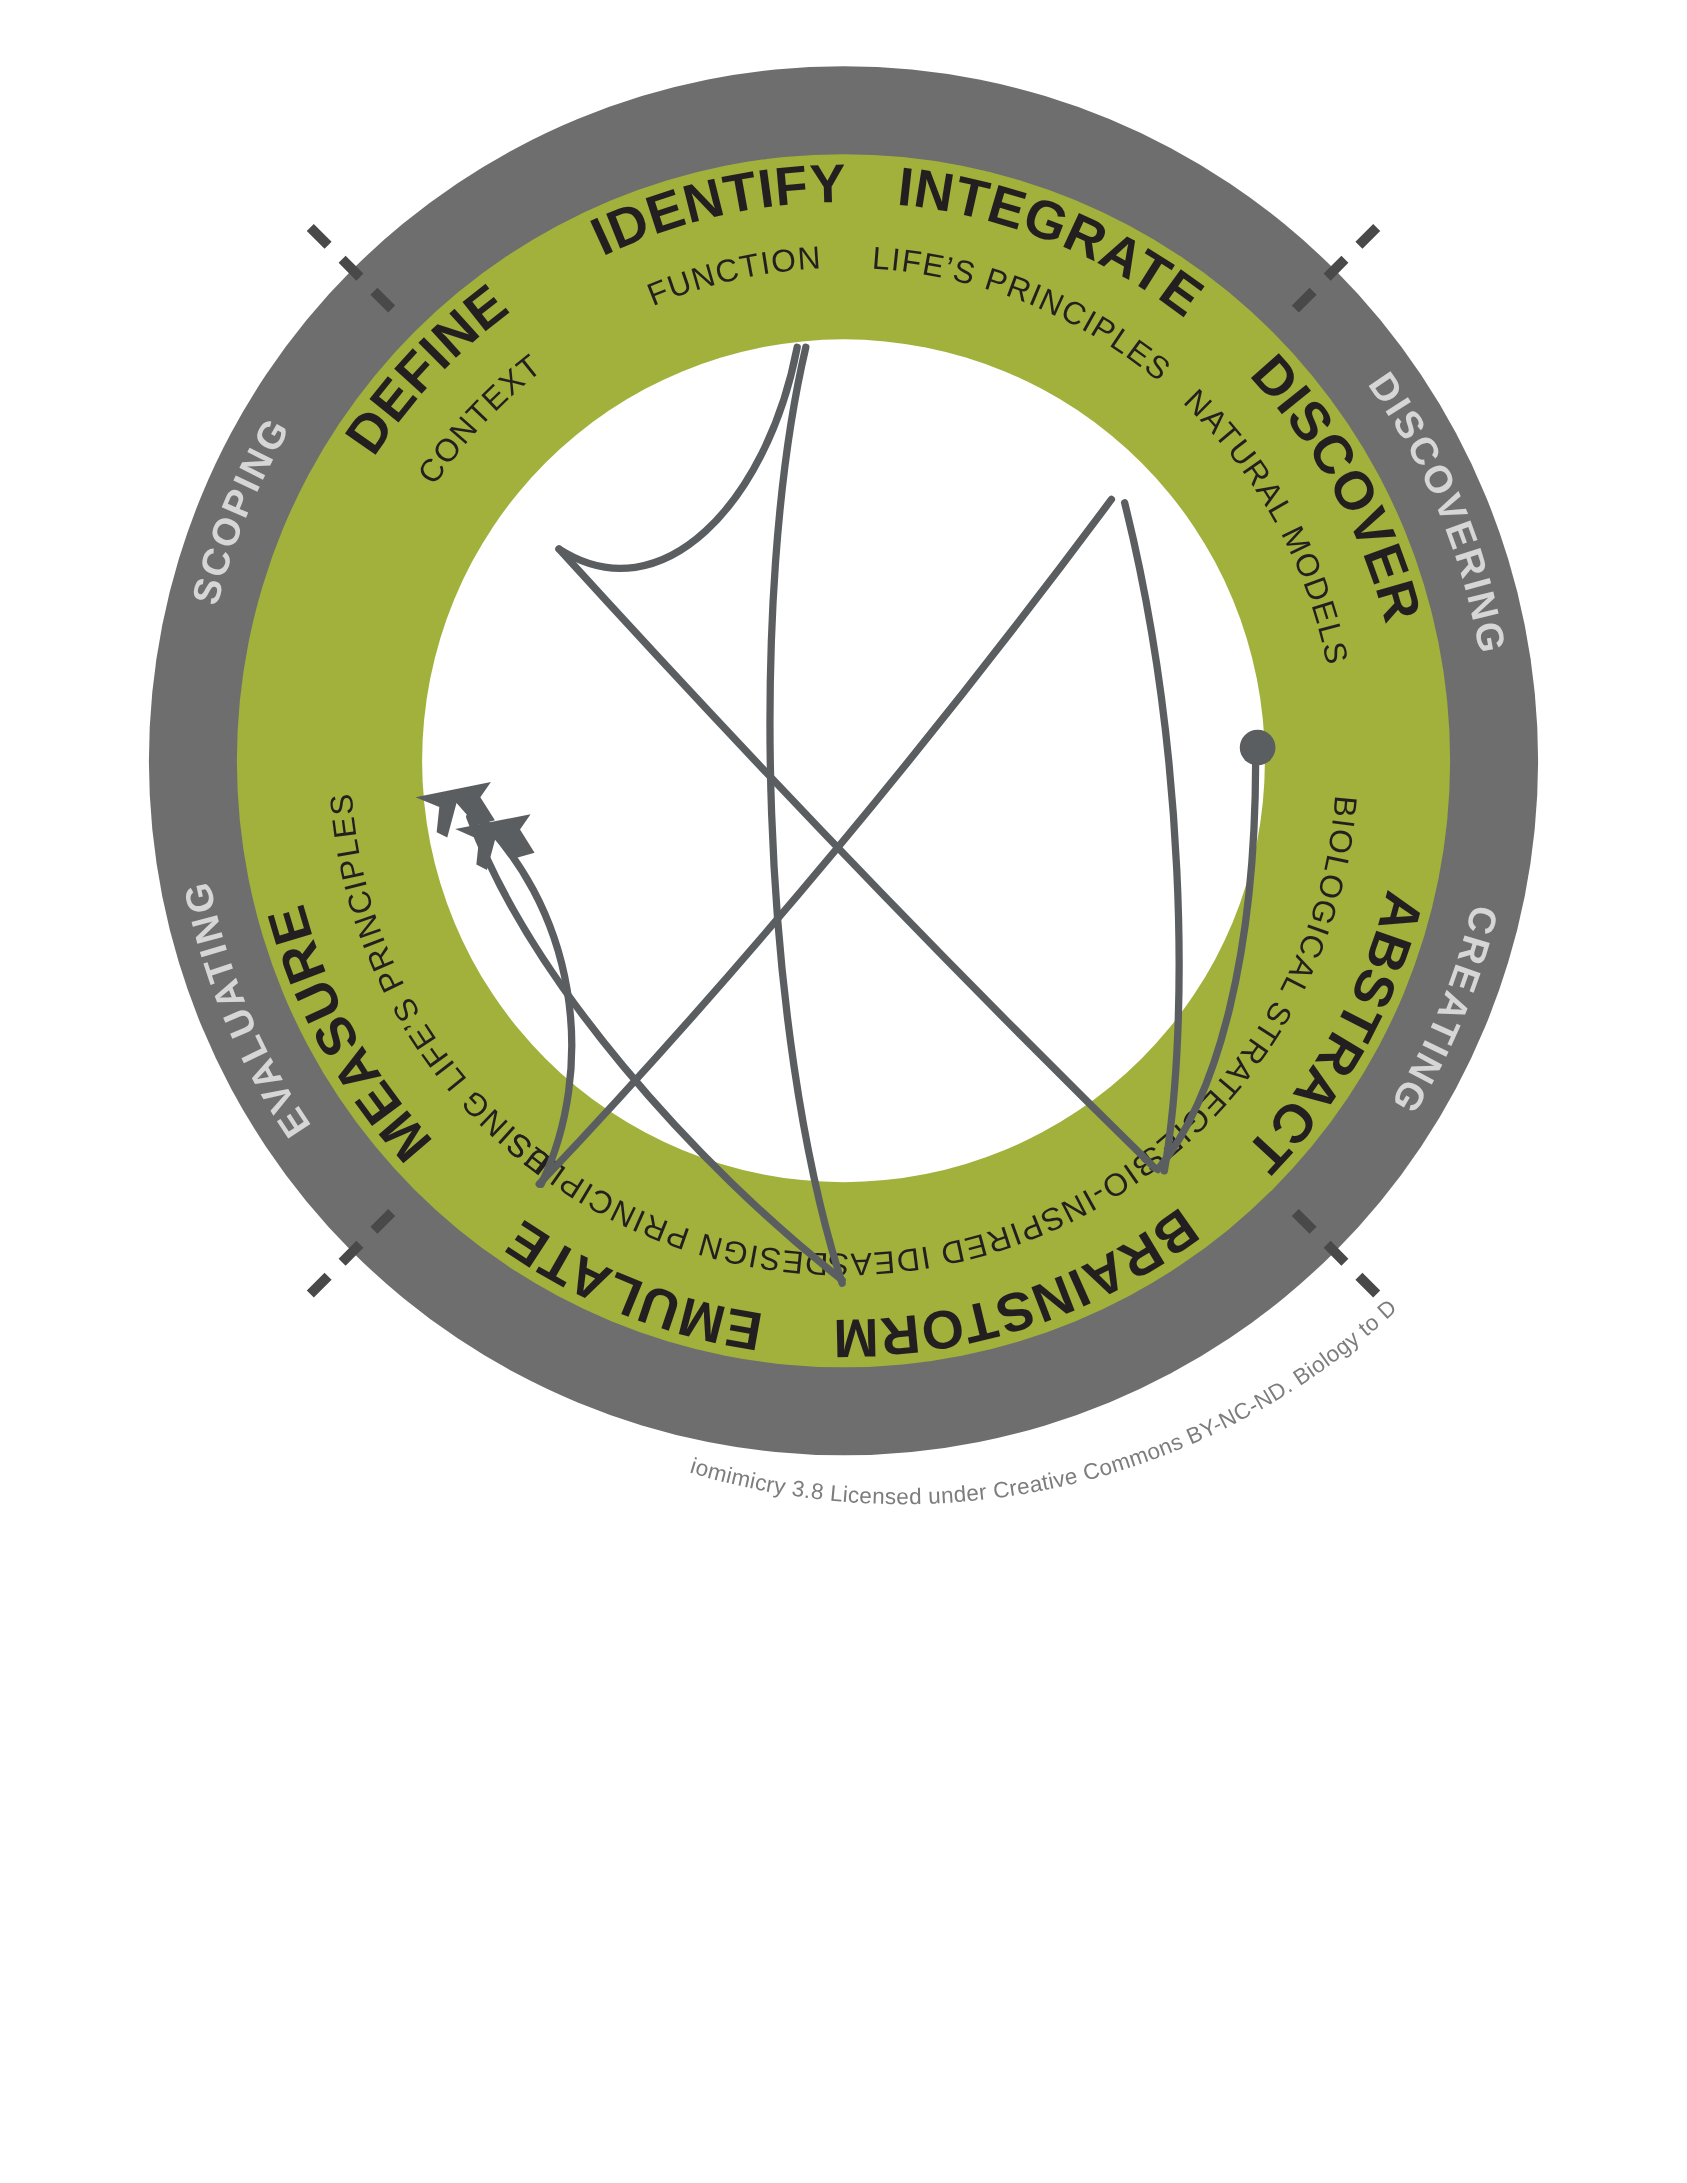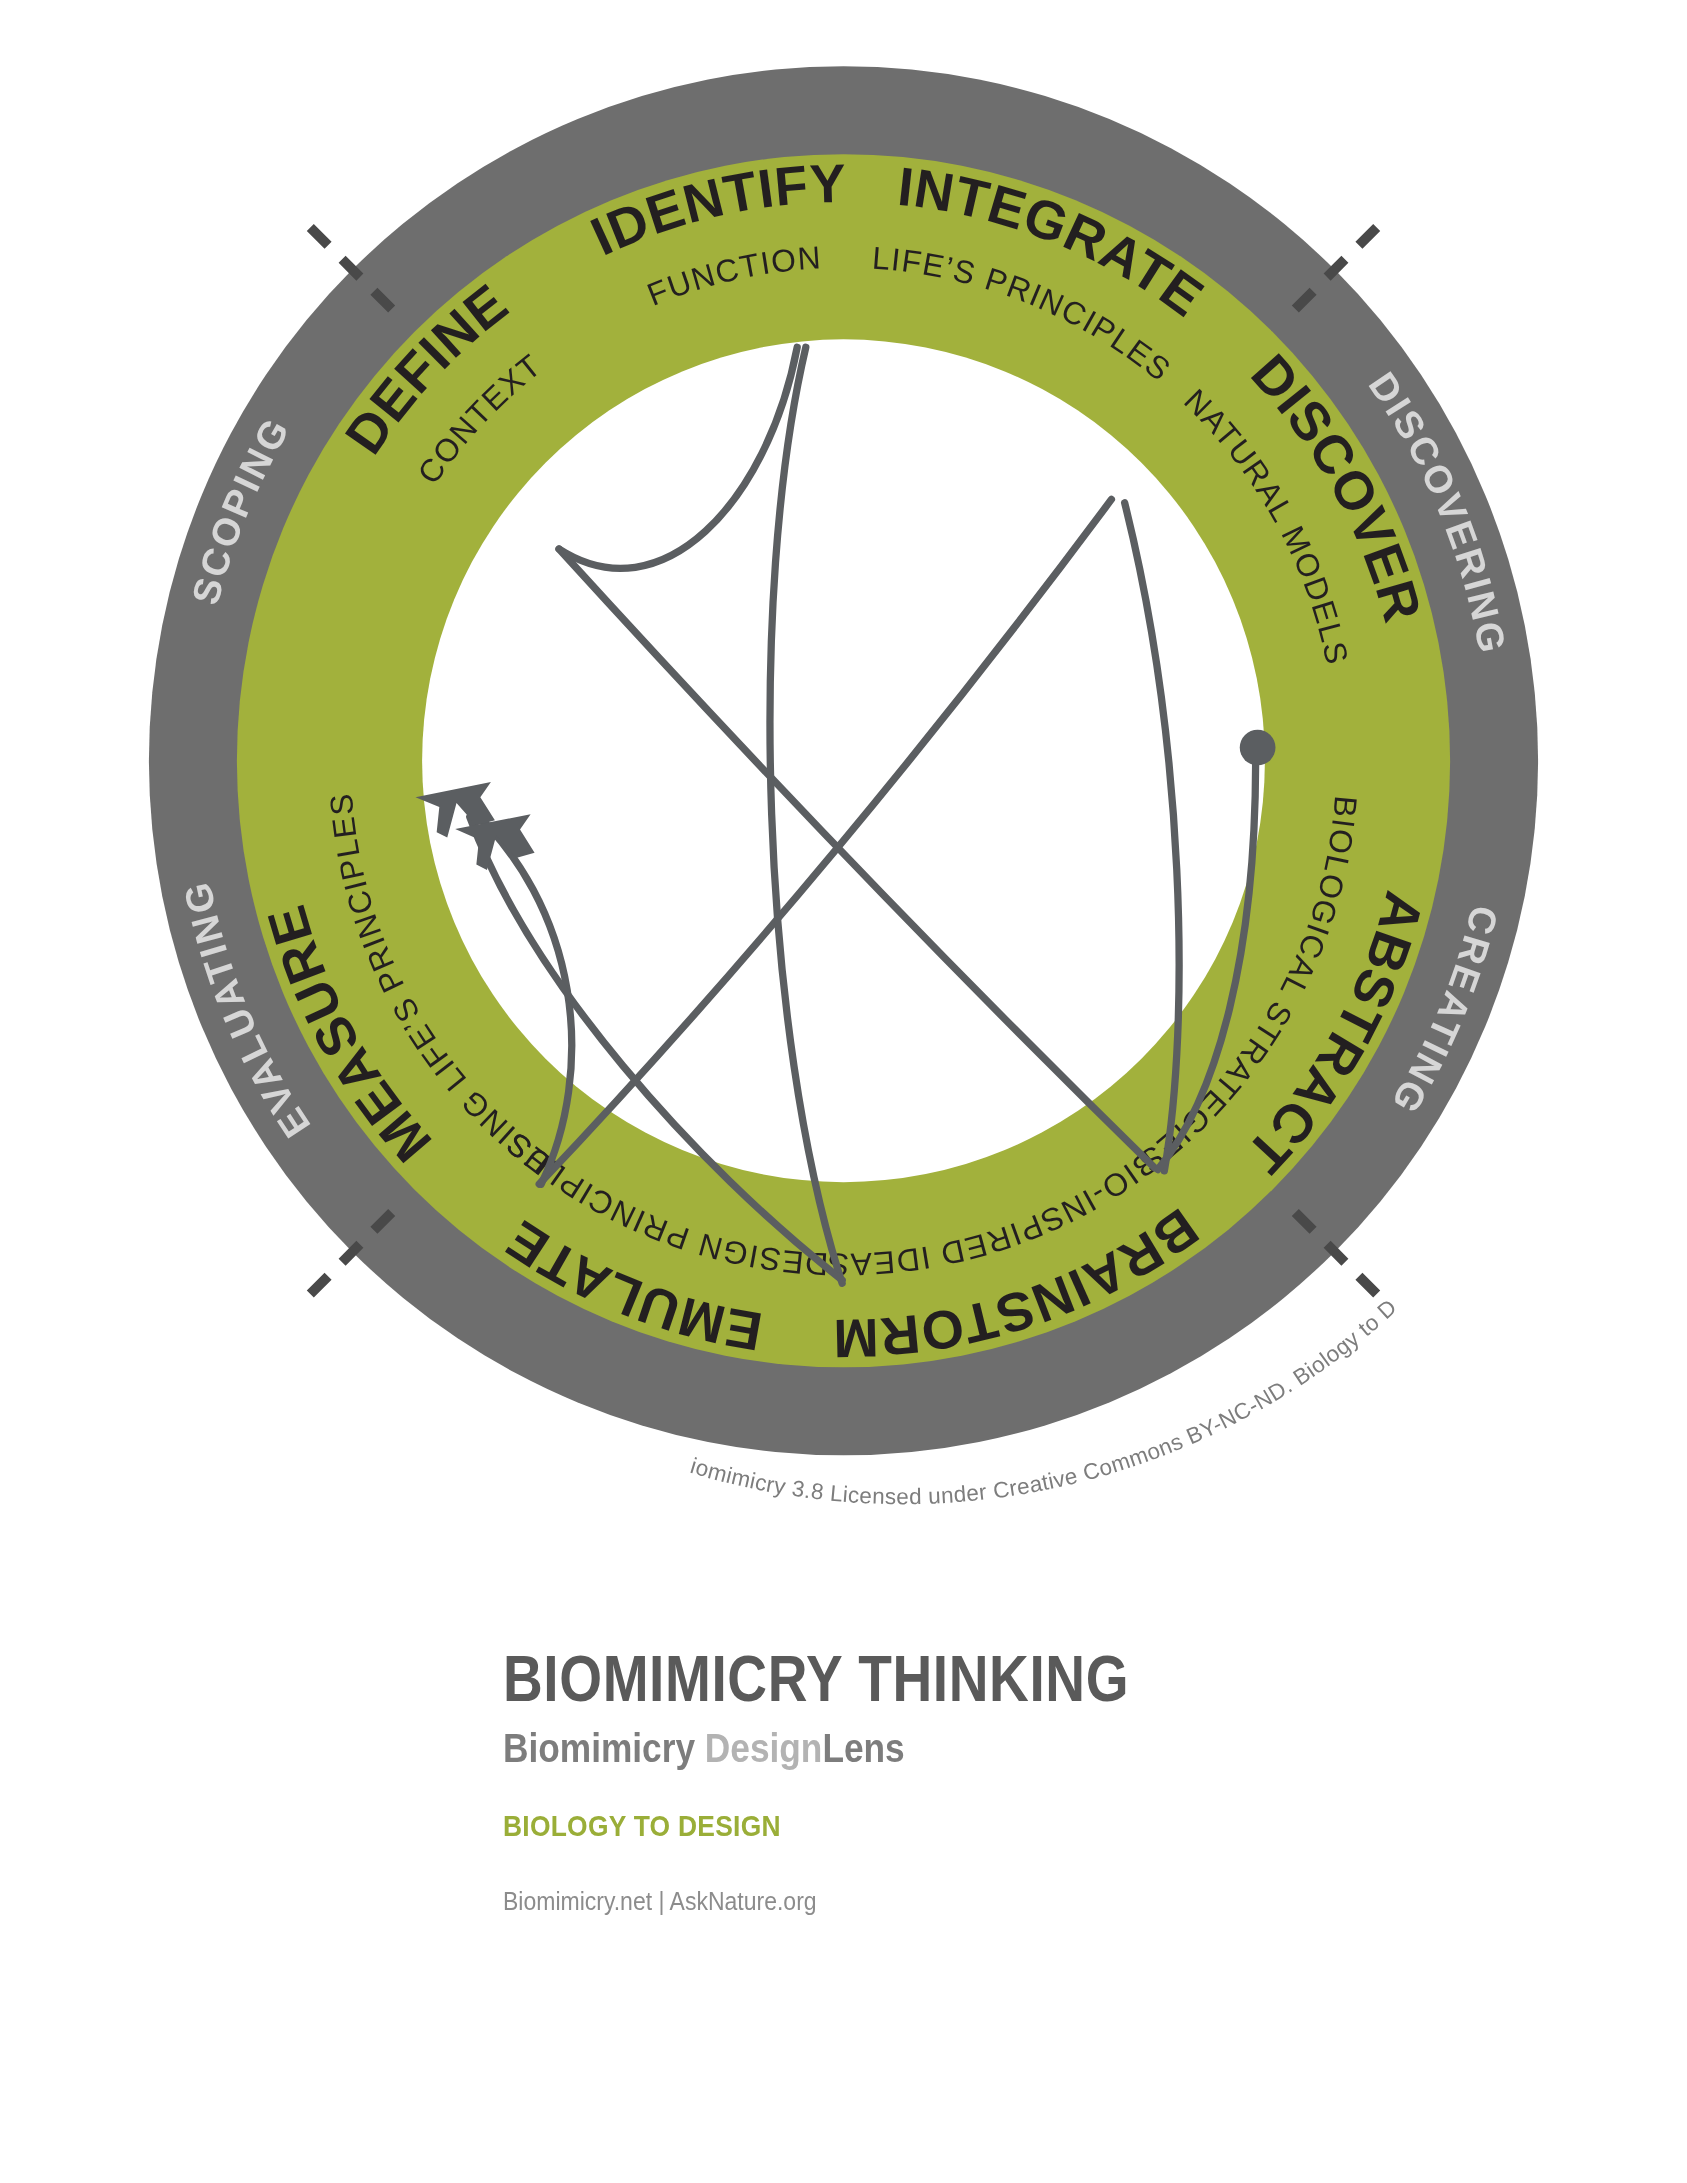--- a/index.html
+++ b/index.html
@@ -156,23 +156,15 @@
       <polygon points="688,1253 802,1231 786,1254 808,1289 780,1297 750,1263 736,1315 720,1307 724,1269"></polygon>
     </g>
 
     <circle cx="1901" cy="1130" r="27" fill="#5b5e61"></circle>
 
     <text fill="#7d7d7d" font-size="34" letter-spacing="0.5">
       <textPath href="#p-copyright" startOffset="50%" text-anchor="middle">© 2013 Biomimicry 3.8   Licensed under Creative Commons BY-NC-ND. Biology to Design g3</textPath>
     </text>
   </svg>
 
-  <div class="titleblock">
-    <div class="t-main">BIOMIMICRY THINKING</div>
-    <div class="t-sub">
-      <span class="a">Biomimicry </span><span class="b">Design</span><span class="c">Lens</span>
-    </div>
-    <div class="t-tag">BIOLOGY TO DESIGN</div>
-    <div class="t-url">Biomimicry.net | AskNature.org</div>
-  </div>
 
 </div>
 
 
 </body></html>

